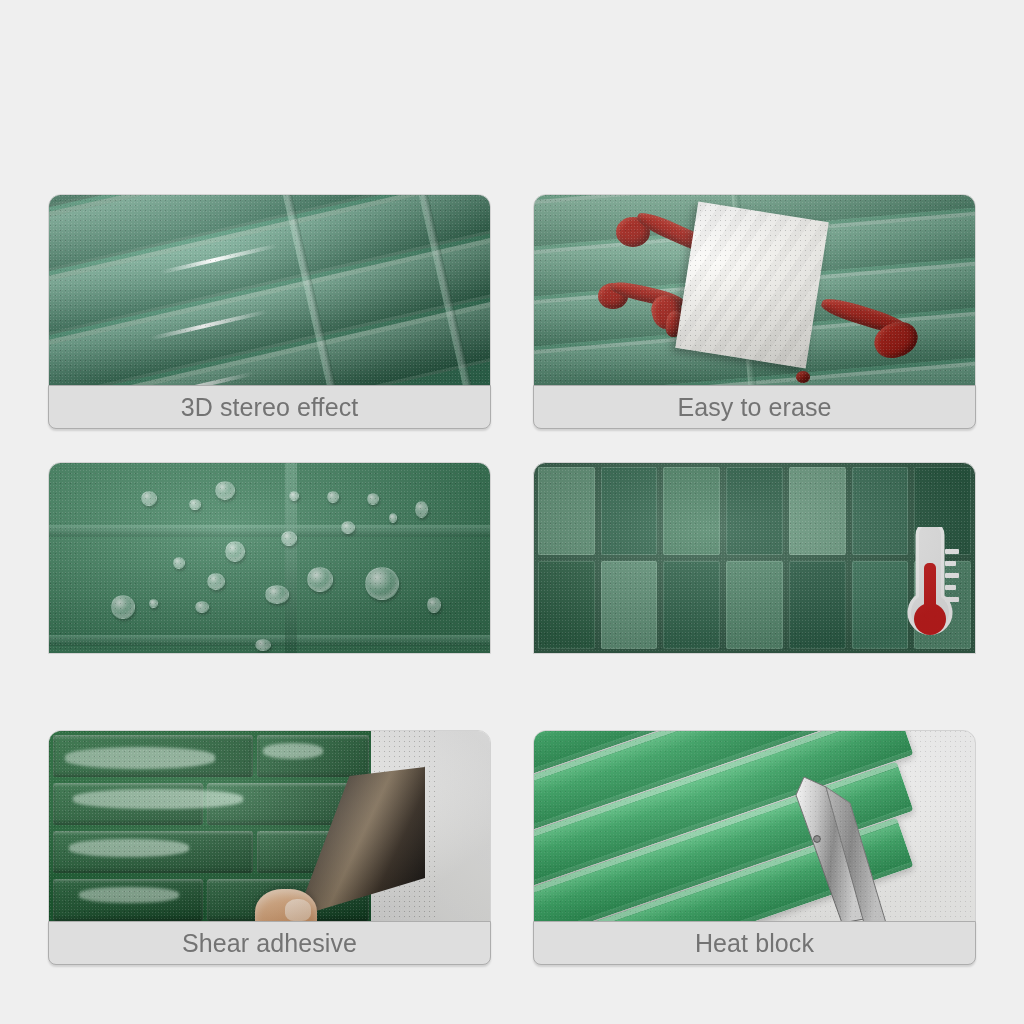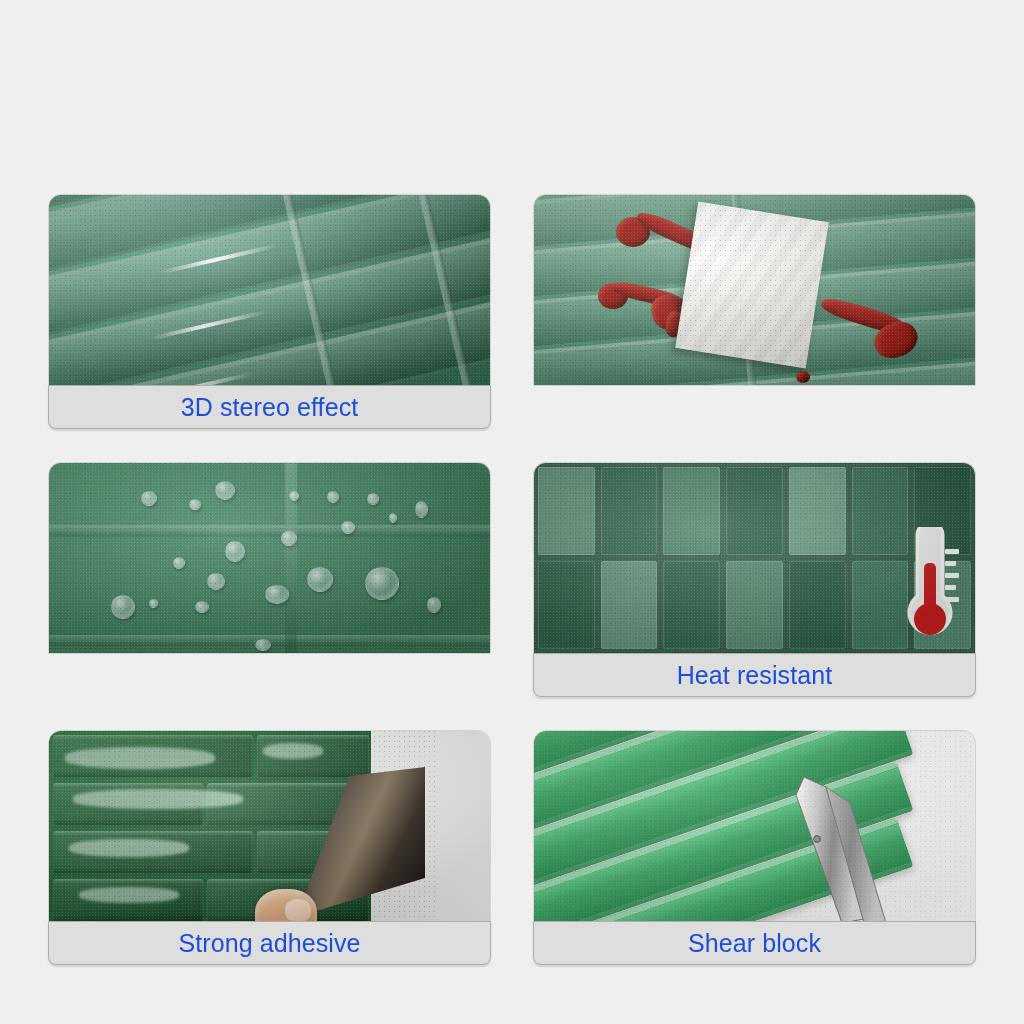--- a/index.html
+++ b/index.html
@@ -57,21 +57,21 @@
     width:443px; height:44px;
     margin-top:-1px;
     background:#dedede;
     border:1px solid #adadad;
     border-radius:0 0 8px 8px;
     display:flex; align-items:center; justify-content:center;
     box-shadow:0 2px 2px rgba(0,0,0,0.13);
   }
   .caption-text {
     font-size:25px;
-    color:#1d4ed8;
+    color:#737373;
     letter-spacing:0.1px;
     white-space:nowrap;
   }
 
   
   .grain {
     position:absolute; inset:-20%;
     background-image:
       radial-gradient(rgba(255,255,255,.30) 0.6px, transparent 0.7px),
       radial-gradient(rgba(0,0,0,.22) 0.6px, transparent 0.7px),
@@ -251,20 +251,23 @@
         <div class="sauce" style="left:118px;top:100px;width:30px;height:34px;transform:rotate(-16deg);border-radius:45%;"></div>
         <div class="sauce" style="left:132px;top:116px;width:16px;height:26px;transform:rotate(8deg);border-radius:42%;"></div>
         <div class="sauce" style="left:286px;top:112px;width:88px;height:18px;transform:rotate(17deg);border-radius:40%;"></div>
         <div class="sauce" style="left:340px;top:128px;width:44px;height:34px;transform:rotate(-22deg);border-radius:48%;"></div>
         <div class="sauce" style="left:196px;top:24px;width:16px;height:14px;"></div>
         <div class="sauce" style="left:262px;top:176px;width:14px;height:12px;"></div>
 
         <div class="tissue" style="left:152px;top:16px;width:132px;height:148px;transform:rotate(9deg);"></div>
         <div class="grain"></div>
         <div class="vig"></div>
+      </div>
+      <div class="caption">
+        <span class="caption-text">Easy to erase</span>
       </div>
     </div>
 
     <div class="card">
       <div class="photo p3">
         <div class="grout-h" style="left:0;top:62px;width:100%;height:12px;"></div>
         <div class="grout-h" style="left:0;top:172px;width:100%;height:11px;"></div>
         <div class="grout-v" style="left:236px;top:0;width:12px;height:100%;"></div>
         <div id="p3drops">
             <div class="drop" style="left:92px;top:28px;width:16px;height:15px;"></div>
@@ -321,23 +324,20 @@
           <g fill="#ffffff">
             <rect x="52" y="22" width="14" height="5" rx="1"></rect>
             <rect x="52" y="34" width="11" height="5" rx="1"></rect>
             <rect x="52" y="46" width="14" height="5" rx="1"></rect>
             <rect x="52" y="58" width="11" height="5" rx="1"></rect>
             <rect x="52" y="70" width="14" height="5" rx="1"></rect>
           </g>
         </svg>
         <div class="vig"></div>
       </div>
-      <div class="caption">
-        <span class="caption-text">Heat resistant</span>
-      </div>
     </div>
 
     <div class="card">
       <div class="photo p5">
         <div class="peel"></div>
         <div class="sheet">
           <div id="p5bricks">
               <div class="sbrick" style="left:4px;top:4px;width:200px;height:42px;"></div>
               <div class="sbrick" style="left:208px;top:4px;width:112px;height:42px;"></div>
               <div class="sbrick" style="left:4px;top:52px;width:150px;height:42px;"></div>
@@ -353,21 +353,21 @@
           <div class="shine" style="left:30px;top:156px;width:100px;height:16px;"></div>
           <div class="shine" style="left:214px;top:12px;width:60px;height:16px;"></div>
           <div class="grain"></div>
         </div>
         <div class="foil" style="left:236px;top:36px;width:140px;height:150px;"></div>
         <div class="thumb" style="left:206px;top:158px;width:62px;height:52px;"></div>
         <div class="nail" style="left:236px;top:168px;width:26px;height:22px;"></div>
         <div class="vig"></div>
       </div>
       <div class="caption">
-        <span class="caption-text">Strong adhesive</span>
+        <span class="caption-text">Shear adhesive</span>
       </div>
     </div>
 
     <div class="card">
       <div class="photo p6">
         <div id="p6strips">
             <div class="strip" style="top:-40px;left:-18%;"></div>
             <div class="strip" style="top:16px;left:-18%;"></div>
             <div class="strip" style="top:72px;left:-18%;"></div>
             <div class="strip" style="top:128px;left:-18%;"></div>
@@ -389,18 +389,18 @@
               <stop offset="0" stop-color="#bdbdbd"></stop>
                 <stop offset="0.5" stop-color="#8a8a8a"></stop>
               <stop offset="1" stop-color="#cfcfcf"></stop>
             </linearGradient>
           </defs>
         </svg>
         <div class="grain" style="opacity:.55;"></div>
         <div class="vig" style="opacity:.5;"></div>
       </div>
       <div class="caption">
-        <span class="caption-text">Shear block</span>
+        <span class="caption-text">Heat block</span>
       </div>
     </div>
 
   </div>
 </div>
 
 </body></html>

